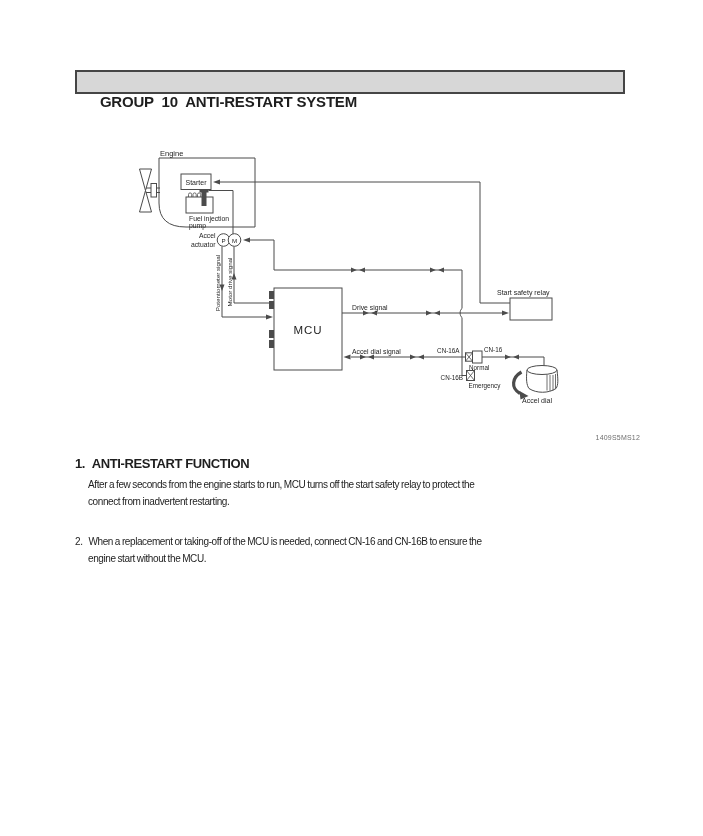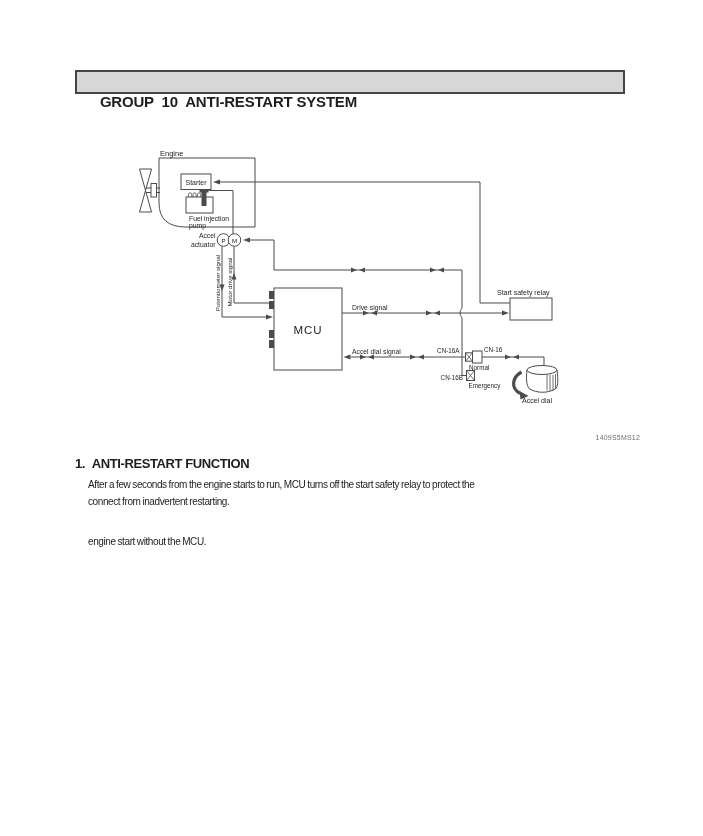--- a/index.html
+++ b/index.html
@@ -37,21 +37,21 @@
   .text-block{position:absolute;left:75px;top:456px;width:520px;color:var(--text);}
   .s1-head{font-size:13px;font-weight:bold;letter-spacing:-0.4px;line-height:16px;margin-bottom:4px;white-space:nowrap;}
   .s1-head .num{display:inline-block;margin-right:4px;}
   .body-line{
     margin-left:13px;font-size:10px;line-height:17px;
     letter-spacing:-0.4px;word-spacing:-0.5px;white-space:nowrap;
   }
   .s2{margin-top:23px;}
   .s2 .first{margin-left:0;}
   .s2 .num2{display:inline-block;margin-right:4px;}
-  .s2 .second{margin-left:13px;margin-top:16px;}
+  .s2 .second{margin-left:13px;}
 </style>
 </head>
 <body>
 
 <div class="page">
 
   <div class="header-bar">
     <span>GROUP  10  ANTI-RESTART SYSTEM</span>
   </div>
 
@@ -176,17 +176,21 @@
 
   <div class="text-block">
     <div class="s1-head">
       <span class="num">1.</span>
       <span>ANTI-RESTART FUNCTION</span>
     </div>
     <div class="body-line">After a few seconds from the engine starts to run, MCU turns off the start safety relay to protect the</div>
     <div class="body-line">connect from inadvertent restarting.</div>
 
     <div class="s2">
+      <div class="body-line first">
+        <span class="num2">2.</span>
+        <span>When a replacement or taking-off of the MCU is needed, connect CN-16 and CN-16B to ensure the</span>
+      </div>
       <div class="body-line second">engine start without the MCU.</div>
     </div>
   </div>
 
 </div>
 
 </body></html>

